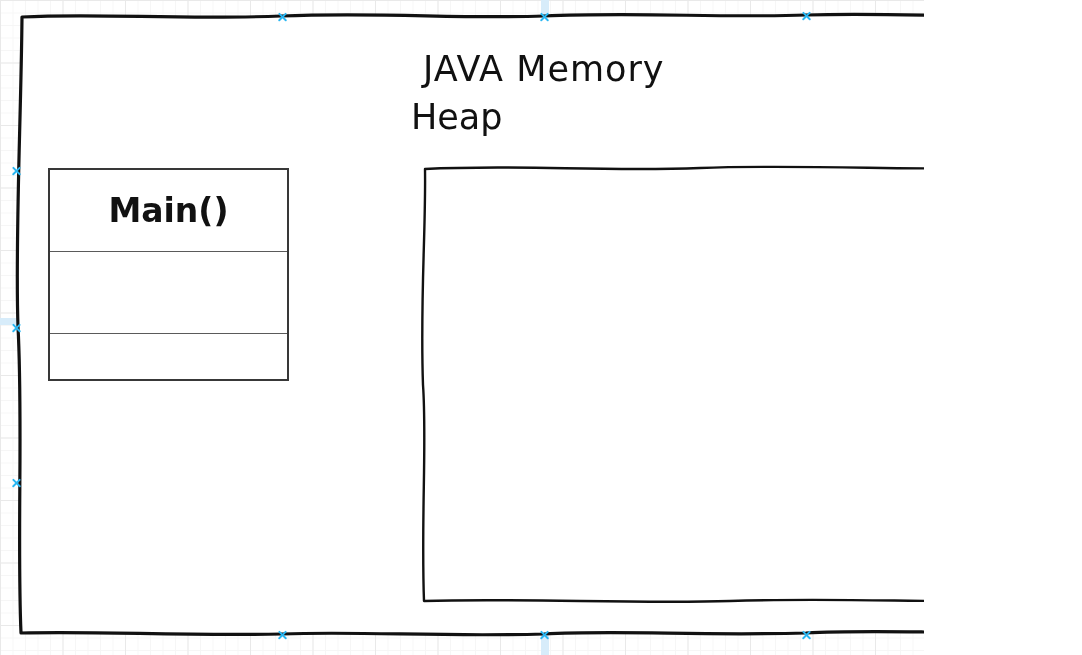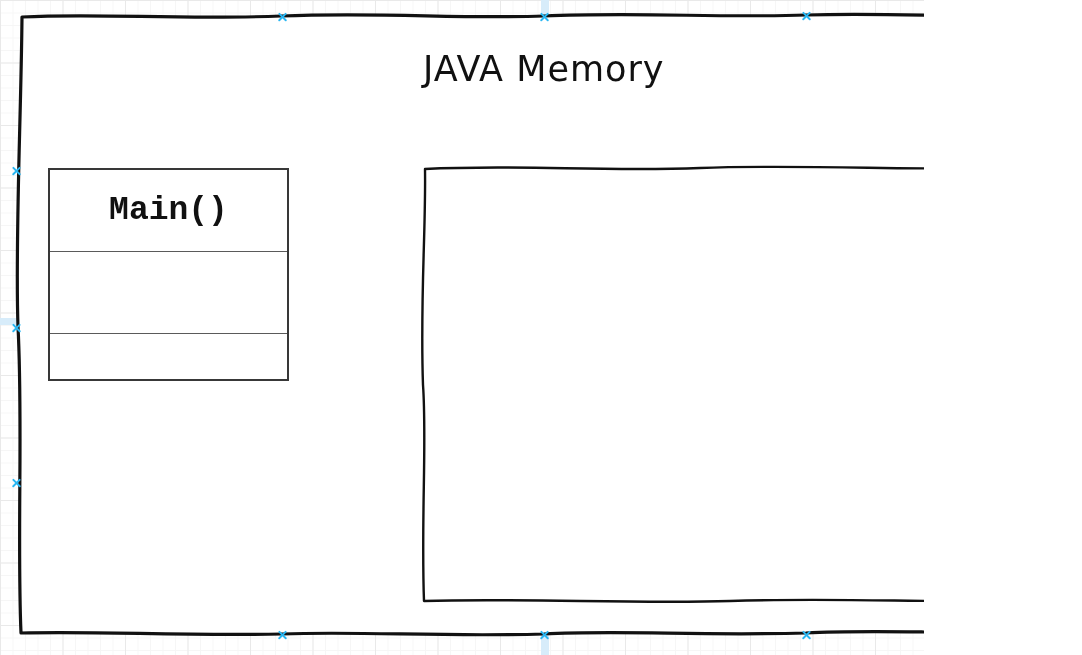--- a/index.html
+++ b/index.html
@@ -31,21 +31,21 @@
   .lbl-heap{left:411px;top:96px;font-size:35px;}
   .stack-table{
     position:absolute;z-index:3;
     left:48px;top:168px;width:241px;height:213px;
     border:2px solid #383838;background:#fff;
     box-sizing:border-box;
     display:flex;flex-direction:column;
   }
   .stack-row{border-bottom:1.5px solid #5a5a5a;box-sizing:border-box;display:flex;align-items:center;justify-content:center;}
   .stack-row:last-child{border-bottom:none;}
-  .row-1{height:82px;font-weight:700;font-size:33px;font-family:Liberation Mono, monospace;}
+  .row-1{height:82px;font-weight:700;font-size:33px;}
   .row-2{height:82px;font-size:24px;}
   .row-3{flex:1;font-size:18px;}
   .cp{position:absolute;width:9px;height:9px;z-index:4;}
   .cp::before,.cp::after{
     content:"";position:absolute;left:-1px;top:3.5px;width:11px;height:2.2px;
     background:#29b6f2;border-radius:1px;
   }
   .cp::before{transform:rotate(45deg);}
   .cp::after{transform:rotate(-45deg);}
 </style>
@@ -80,20 +80,21 @@
       C 800 164, 920 171, 1035 168
       C 1038 260, 1032 360, 1036 420
       C 1039 500, 1033 560, 1036 600
       C 940 604, 850 597, 730 601
       C 640 604, 520 598, 424 601
       C 421 520, 427 440, 423 385
       C 420 300, 426 230, 425 169 Z"></path>
   </svg>
 
   <div class="txt title">JAVA Memory</div>
+  <div class="txt lbl-heap">Heap</div>
 
   <div class="stack-table">
     <div class="stack-row row-1">
       <span>Main()</span>
     </div>
     <div class="stack-row row-2">
       <span></span>
     </div>
     <div class="stack-row row-3">
       <span></span>

